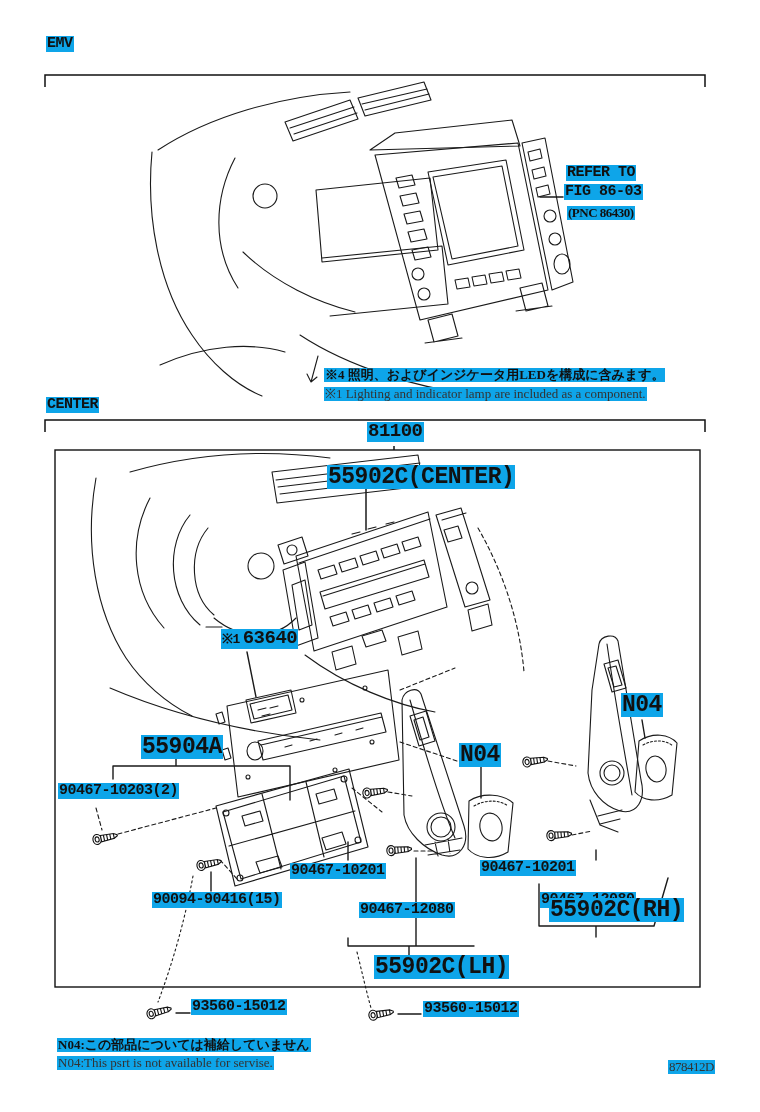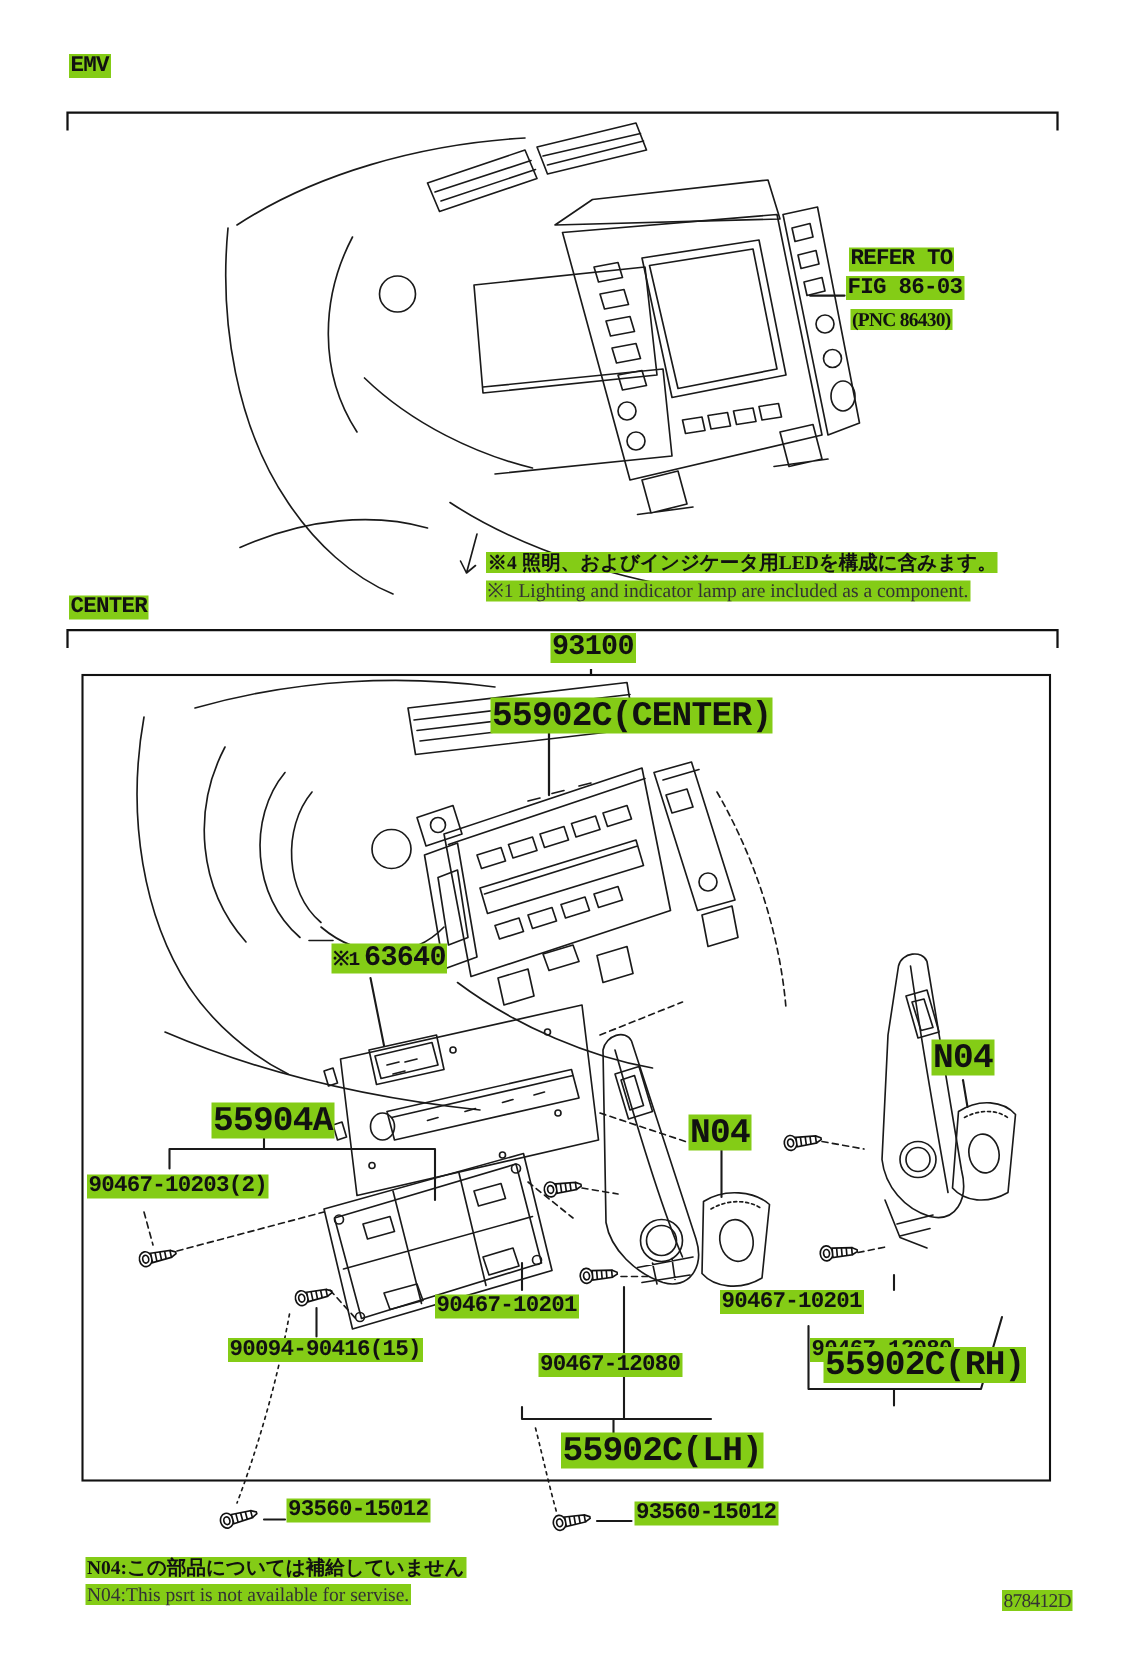--- a/index.html
+++ b/index.html
@@ -4,21 +4,21 @@
 <style>
   html,body{margin:0;padding:0;}
   body{
     width:760px;height:1112px;position:relative;background:#fff;
     font-family:"Liberation Mono","DejaVu Sans Mono",monospace;
     color:#111;overflow:hidden;
   }
   svg.art{position:absolute;left:0;top:0;}
   .lbl{
     position:absolute;white-space:nowrap;line-height:1.05;
-    background:#84cc16;padding:0 1px;color:#111;font-weight:bold;
+    background:#0ea5e9;padding:0 1px;color:#111;font-weight:bold;
     letter-spacing:-0.5px;
   }
   .sz19{font-size:19px;}
   .sz17{font-size:23px;}
   .sz15{font-size:15px;}
   .sz13{font-size:13px;font-family:Liberation Serif, serif;}
   .thin{font-weight:normal;color:#333;}
   .note{letter-spacing:0;}
   .prefix{font-size:13px;font-weight:bold;margin-right:3px;}
 </style>
@@ -229,21 +229,21 @@
 <div class="lbl sz15" style="left:46px;top:36px">EMV</div>
 
 <div class="lbl sz15" style="left:566px;top:165px">REFER TO</div>
 <div class="lbl sz15" style="left:564px;top:184px">FIG 86-03</div>
 <div class="lbl sz13" style="left:567px;top:206px">(PNC 86430)</div>
 
 <div class="lbl sz13 note" style="left:324px;top:368px">※4 照明、およびインジケータ用LEDを構成に含みます。</div>
 <div class="lbl sz13 note thin" style="left:324px;top:387px">※1 Lighting and indicator lamp are included as a component.</div>
 
 <div class="lbl sz15" style="left:46px;top:397px">CENTER</div>
-<div class="lbl sz19" style="left:367px;top:422px">93100</div>
+<div class="lbl sz19" style="left:367px;top:422px">81100</div>
 
 <div class="lbl sz17" style="left:327px;top:465px">55902C(CENTER)</div>
 
 <div class="lbl" style="left:221px;top:629px">
   <span class="prefix">※1</span><span class="sz19">63640</span>
 </div>
 
 <div class="lbl sz17" style="left:141px;top:735px">55904A</div>
 <div class="lbl sz15" style="left:58px;top:783px">90467-10203(2)</div>
 <div class="lbl sz15" style="left:152px;top:892px">90094-90416(15)</div>

